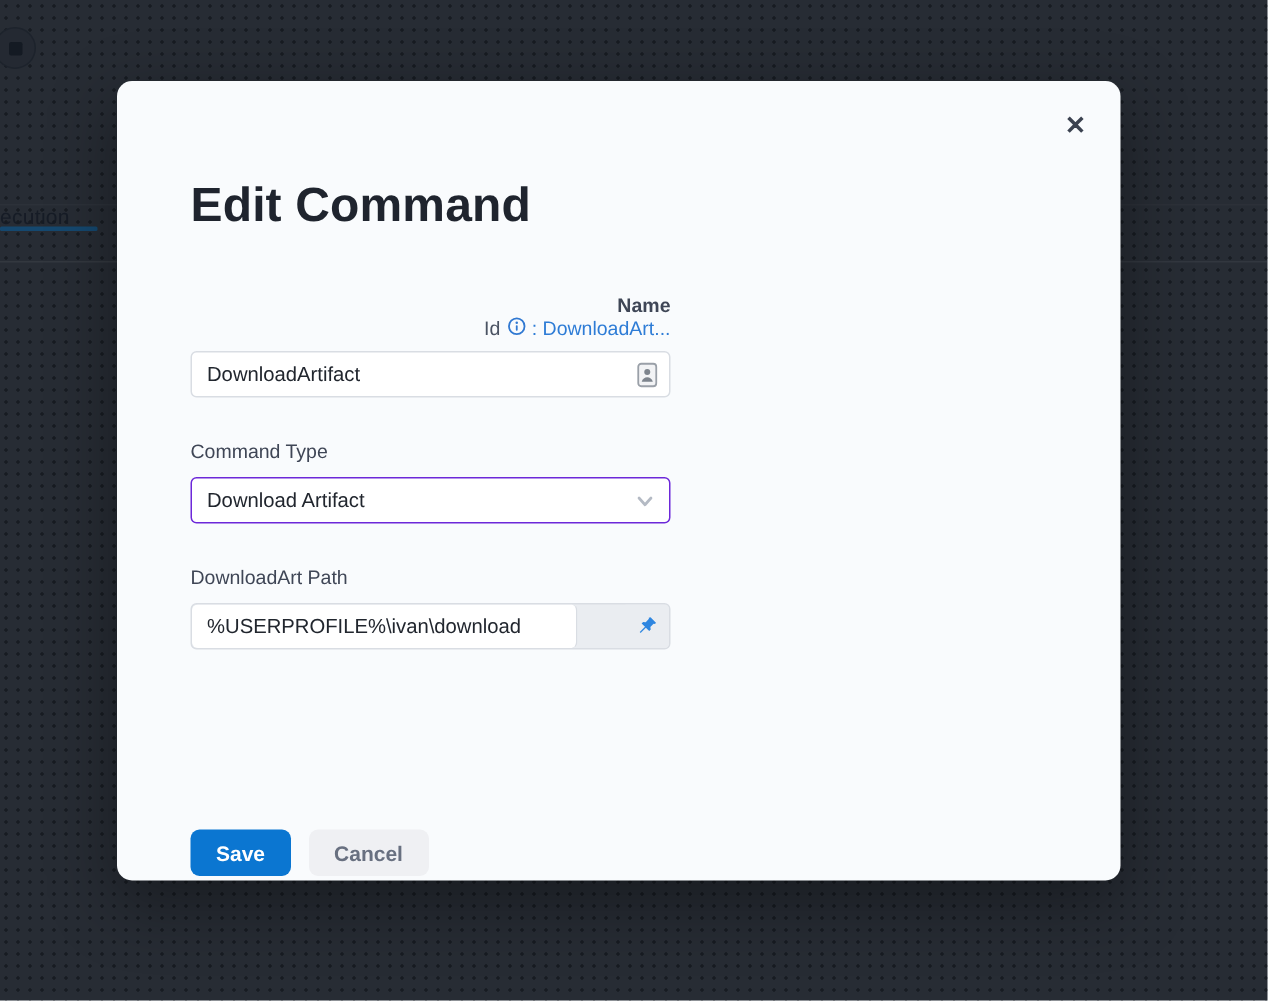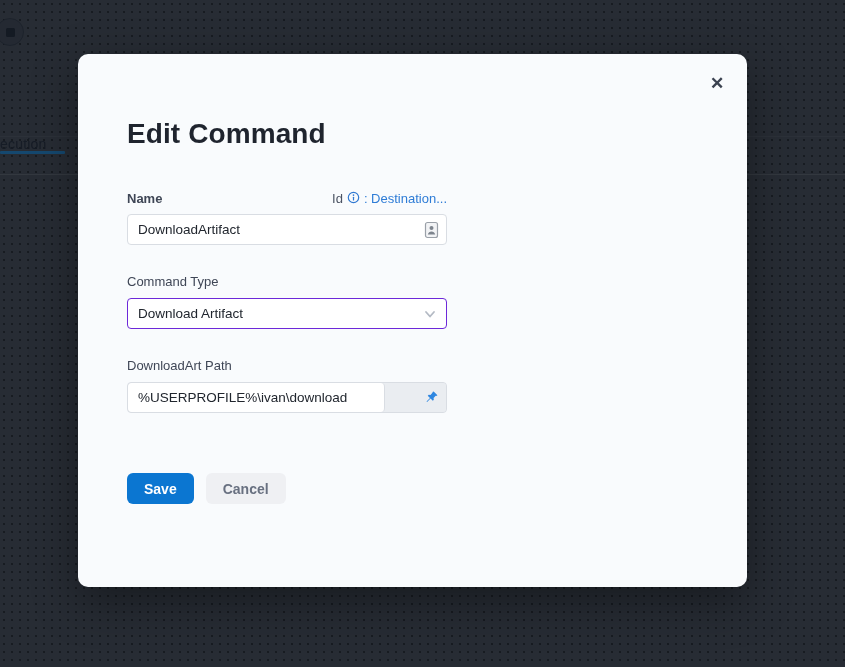--- a/index.html
+++ b/index.html
@@ -39,26 +39,26 @@
     background: #f9fbfd; border-radius: 10px;
     box-shadow: 0 14px 45px rgba(0,0,0,0.4);
   }
   .close-btn {
     position: absolute; top: 70px; right: 16px; width: 28px; height: 28px;
     border: none; background: transparent; cursor: pointer;
     font-size: 17px; font-weight: bold; color: #3b4250; line-height: 28px; text-align: center;
   }
   .close-btn { top: 16px; }
   .modal-content { padding: 64px 0 0 49px; width: 420px; }
-  .modal-title { font-size: 28px; font-weight: bold; color: #1f242e; letter-spacing: .1px; }
+  .modal-title { font-size: 32px; font-weight: bold; color: #1f242e; letter-spacing: .1px; }
 
   .field-width { width: 320px; }
   .name-head {
     margin-top: 41px; margin-bottom: 8px;
-    display: flex; justify-content: space-between; align-items: flex-end;
+    display: flex; justify-content: space-between; align-items: flex-end; flex-direction: column;
   }
   .label { font-size: 13px; color: #3f4656; }
   .label-bold { font-weight: bold; }
   .field-head { margin-top: 27px; margin-bottom: 8px; }
 
   .id-row { font-size: 13px; display: flex; align-items: flex-start; gap: 4px; }
   .id-label { color: #4b5363; }
   .id-link { color: #2e7cd6; text-decoration: none; }
   .info-icon { display: inline-flex; width: 13px; height: 13px; cursor: pointer; }
 
@@ -89,21 +89,21 @@
   .input-group input {
     flex: 1; border: none; border-right: 1px solid #d9dde3;
     border-radius: 4px; background: #fff; padding: 0 10px;
     font-family: "Liberation Sans", sans-serif; font-size: 13.5px; color: #21262e; outline: none;
   }
   .pin-addon {
     width: 29px; display: flex; align-items: center; justify-content: center;
     background: #eaedf1; border: none; cursor: pointer;
   }
 
-  .actions { margin-top: 60px; display: flex; gap: 12px; }
+  .actions { margin-top: 120px; display: flex; gap: 12px; }
   .btn {
     height: 31px; border: none; border-radius: 6px; padding: 0 17px;
     font-family: "Liberation Sans", sans-serif; font-size: 14px; font-weight: bold; cursor: pointer;
   }
   .btn-save { background: #0b76d1; color: #ffffff; }
   .btn-cancel { background: #eff0f3; color: #687080; }
 </style>
 </head>
 <body>
 
@@ -131,21 +131,21 @@
       <span class="label label-bold">Name</span>
       <span class="id-row">
         <span class="id-label">Id</span>
         <span class="info-icon">
           <svg viewBox="0 0 14 14" width="13" height="13">
             <circle cx="7" cy="7" r="5.6" fill="none" stroke="#3179d2" stroke-width="1.3"></circle>
             <circle cx="7" cy="4.4" r="0.9" fill="#3179d2"></circle>
             <rect x="6.35" y="6.2" width="1.3" height="4" rx="0.6" fill="#3179d2"></rect>
           </svg>
         </span>
-        <a href="#" class="id-link">: Destination...</a>
+        <a href="#" class="id-link">: DownloadArt...</a>
       </span>
     </div>
     <div class="input-wrap">
       <input class="text-input" type="text" value="DownloadArtifact" style="">
       <span class="autofill-icon">
         <svg viewBox="0 0 15 18" width="15" height="18">
           <rect x="1.5" y="1.5" width="12" height="15" rx="2" fill="#f2f3f5" stroke="#9aa0a8" stroke-width="1.2"></rect>
           <circle cx="7.5" cy="7" r="2" fill="#7d848d"></circle>
           <path d="M3.8 13.5c.5-2 2-3 3.7-3s3.2 1 3.7 3z" fill="#7d848d"></path>
         </svg>

